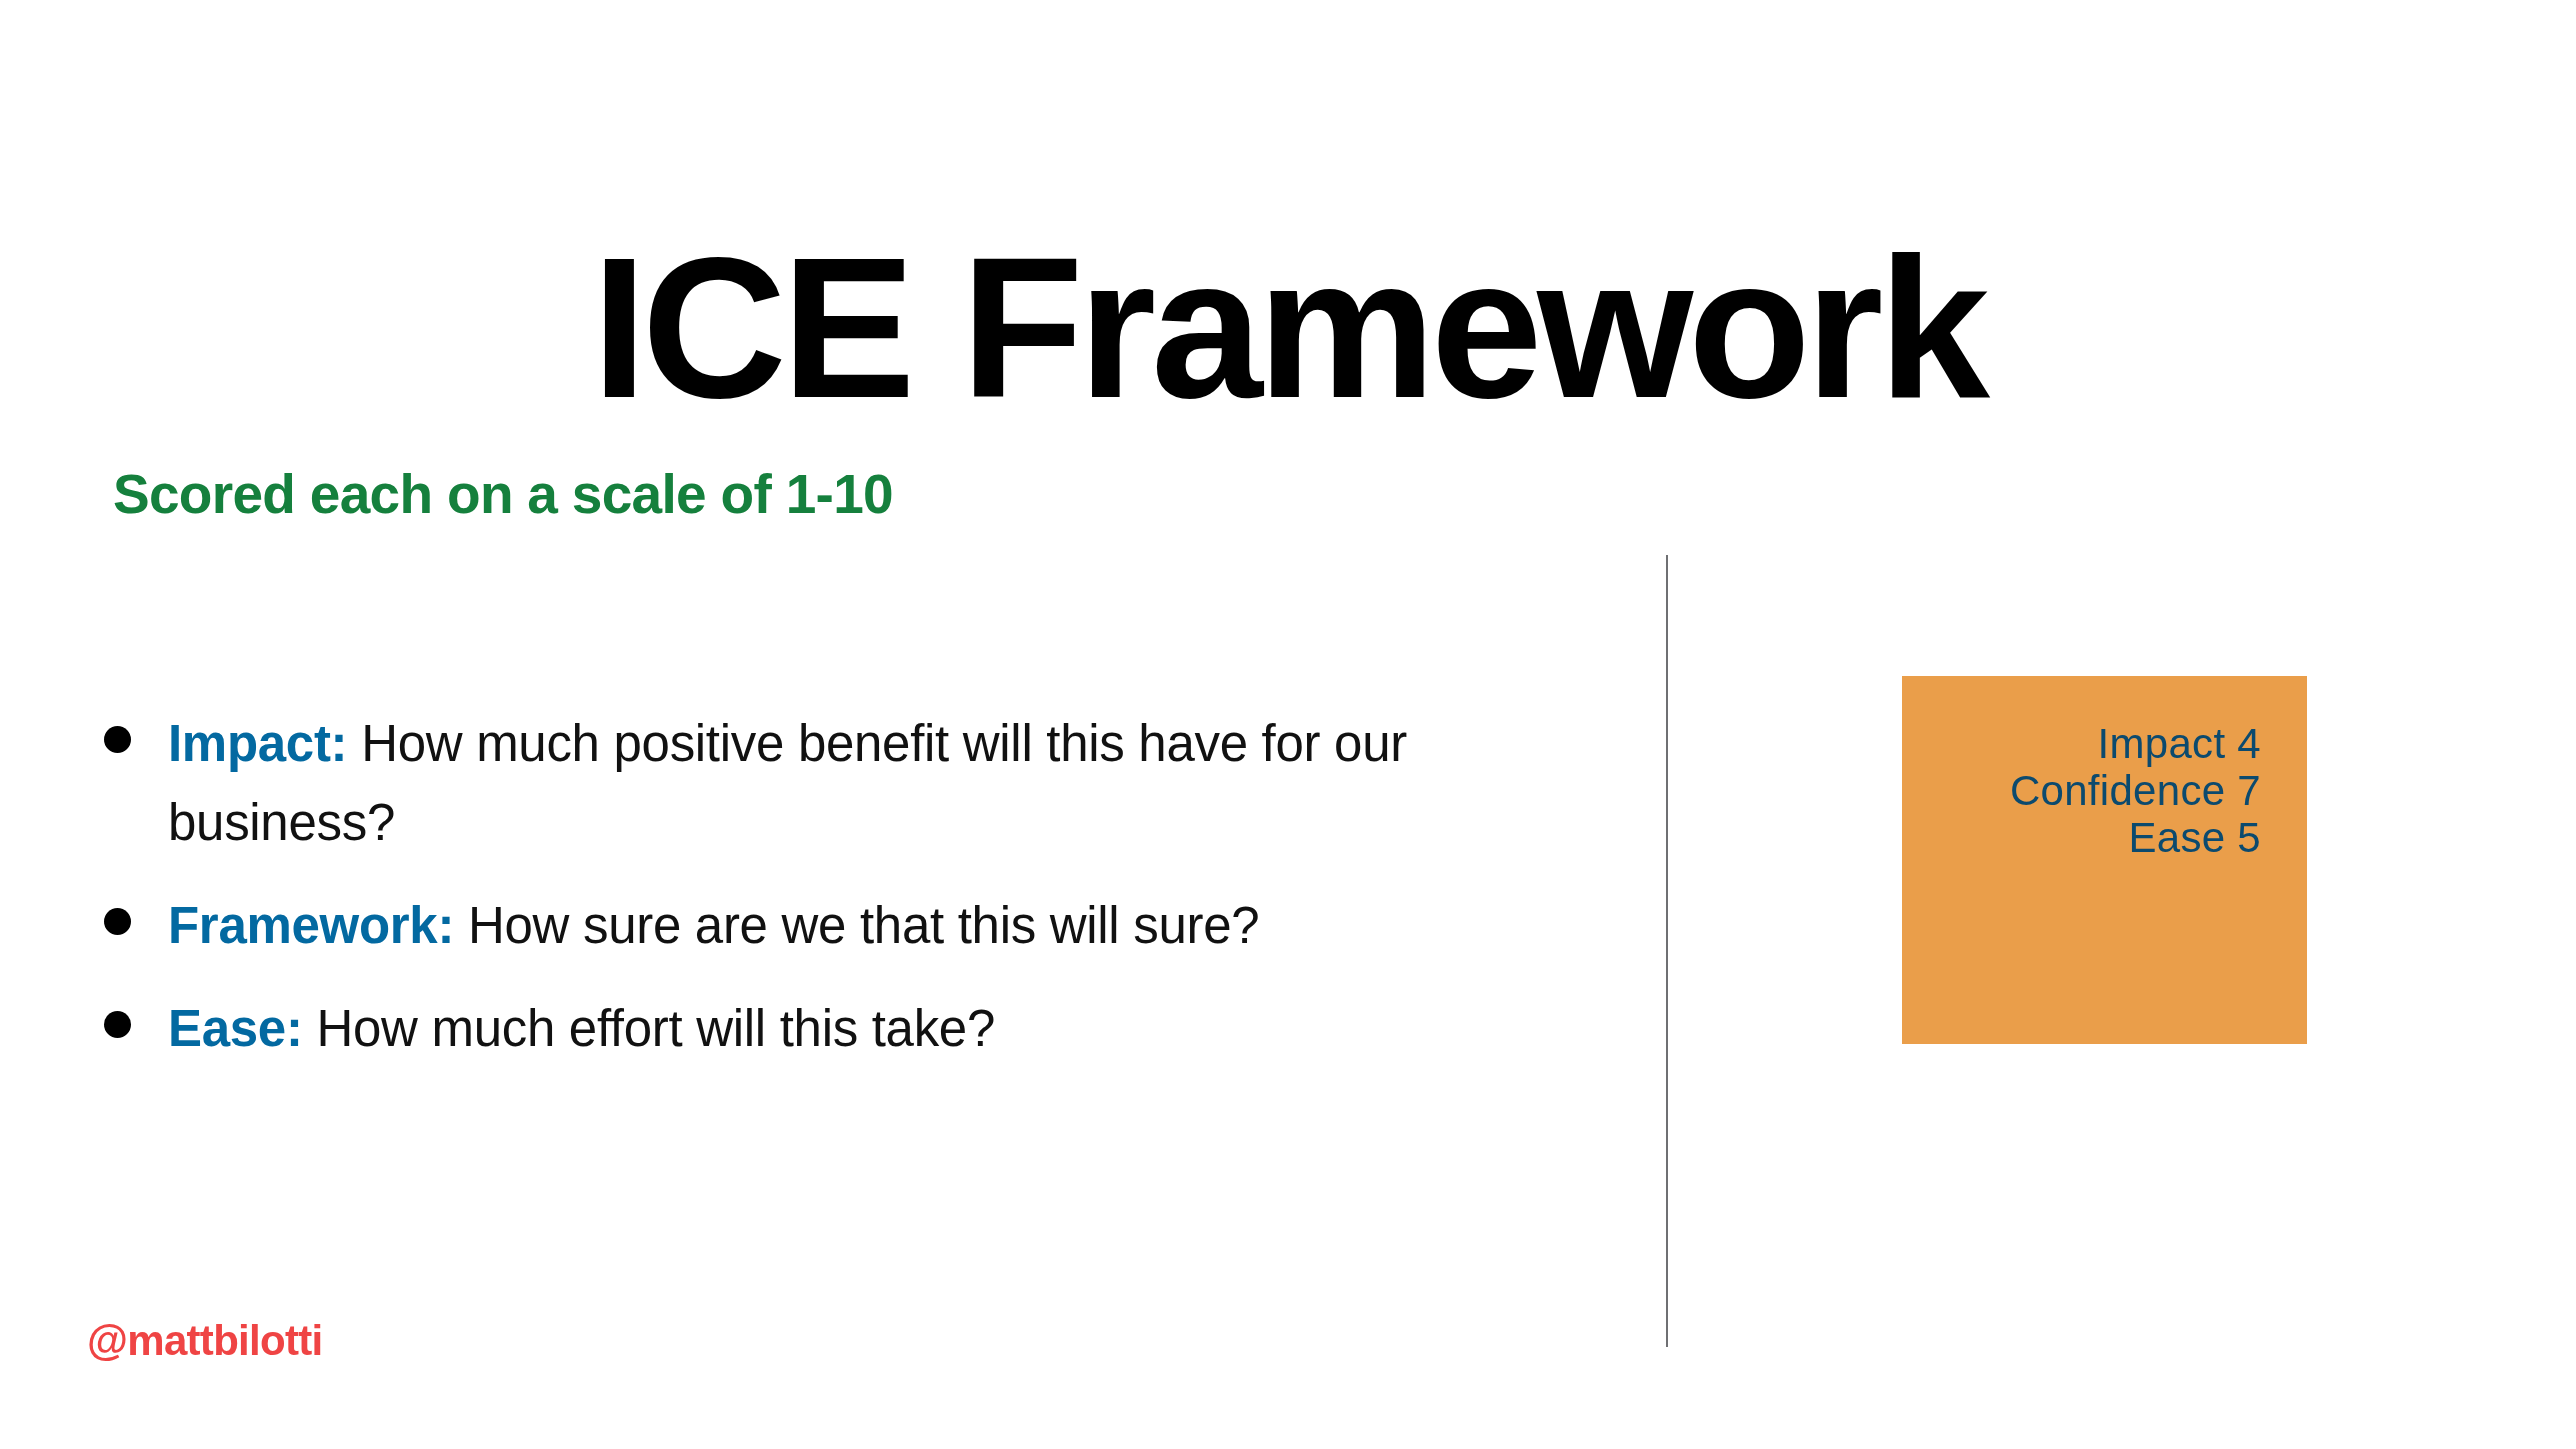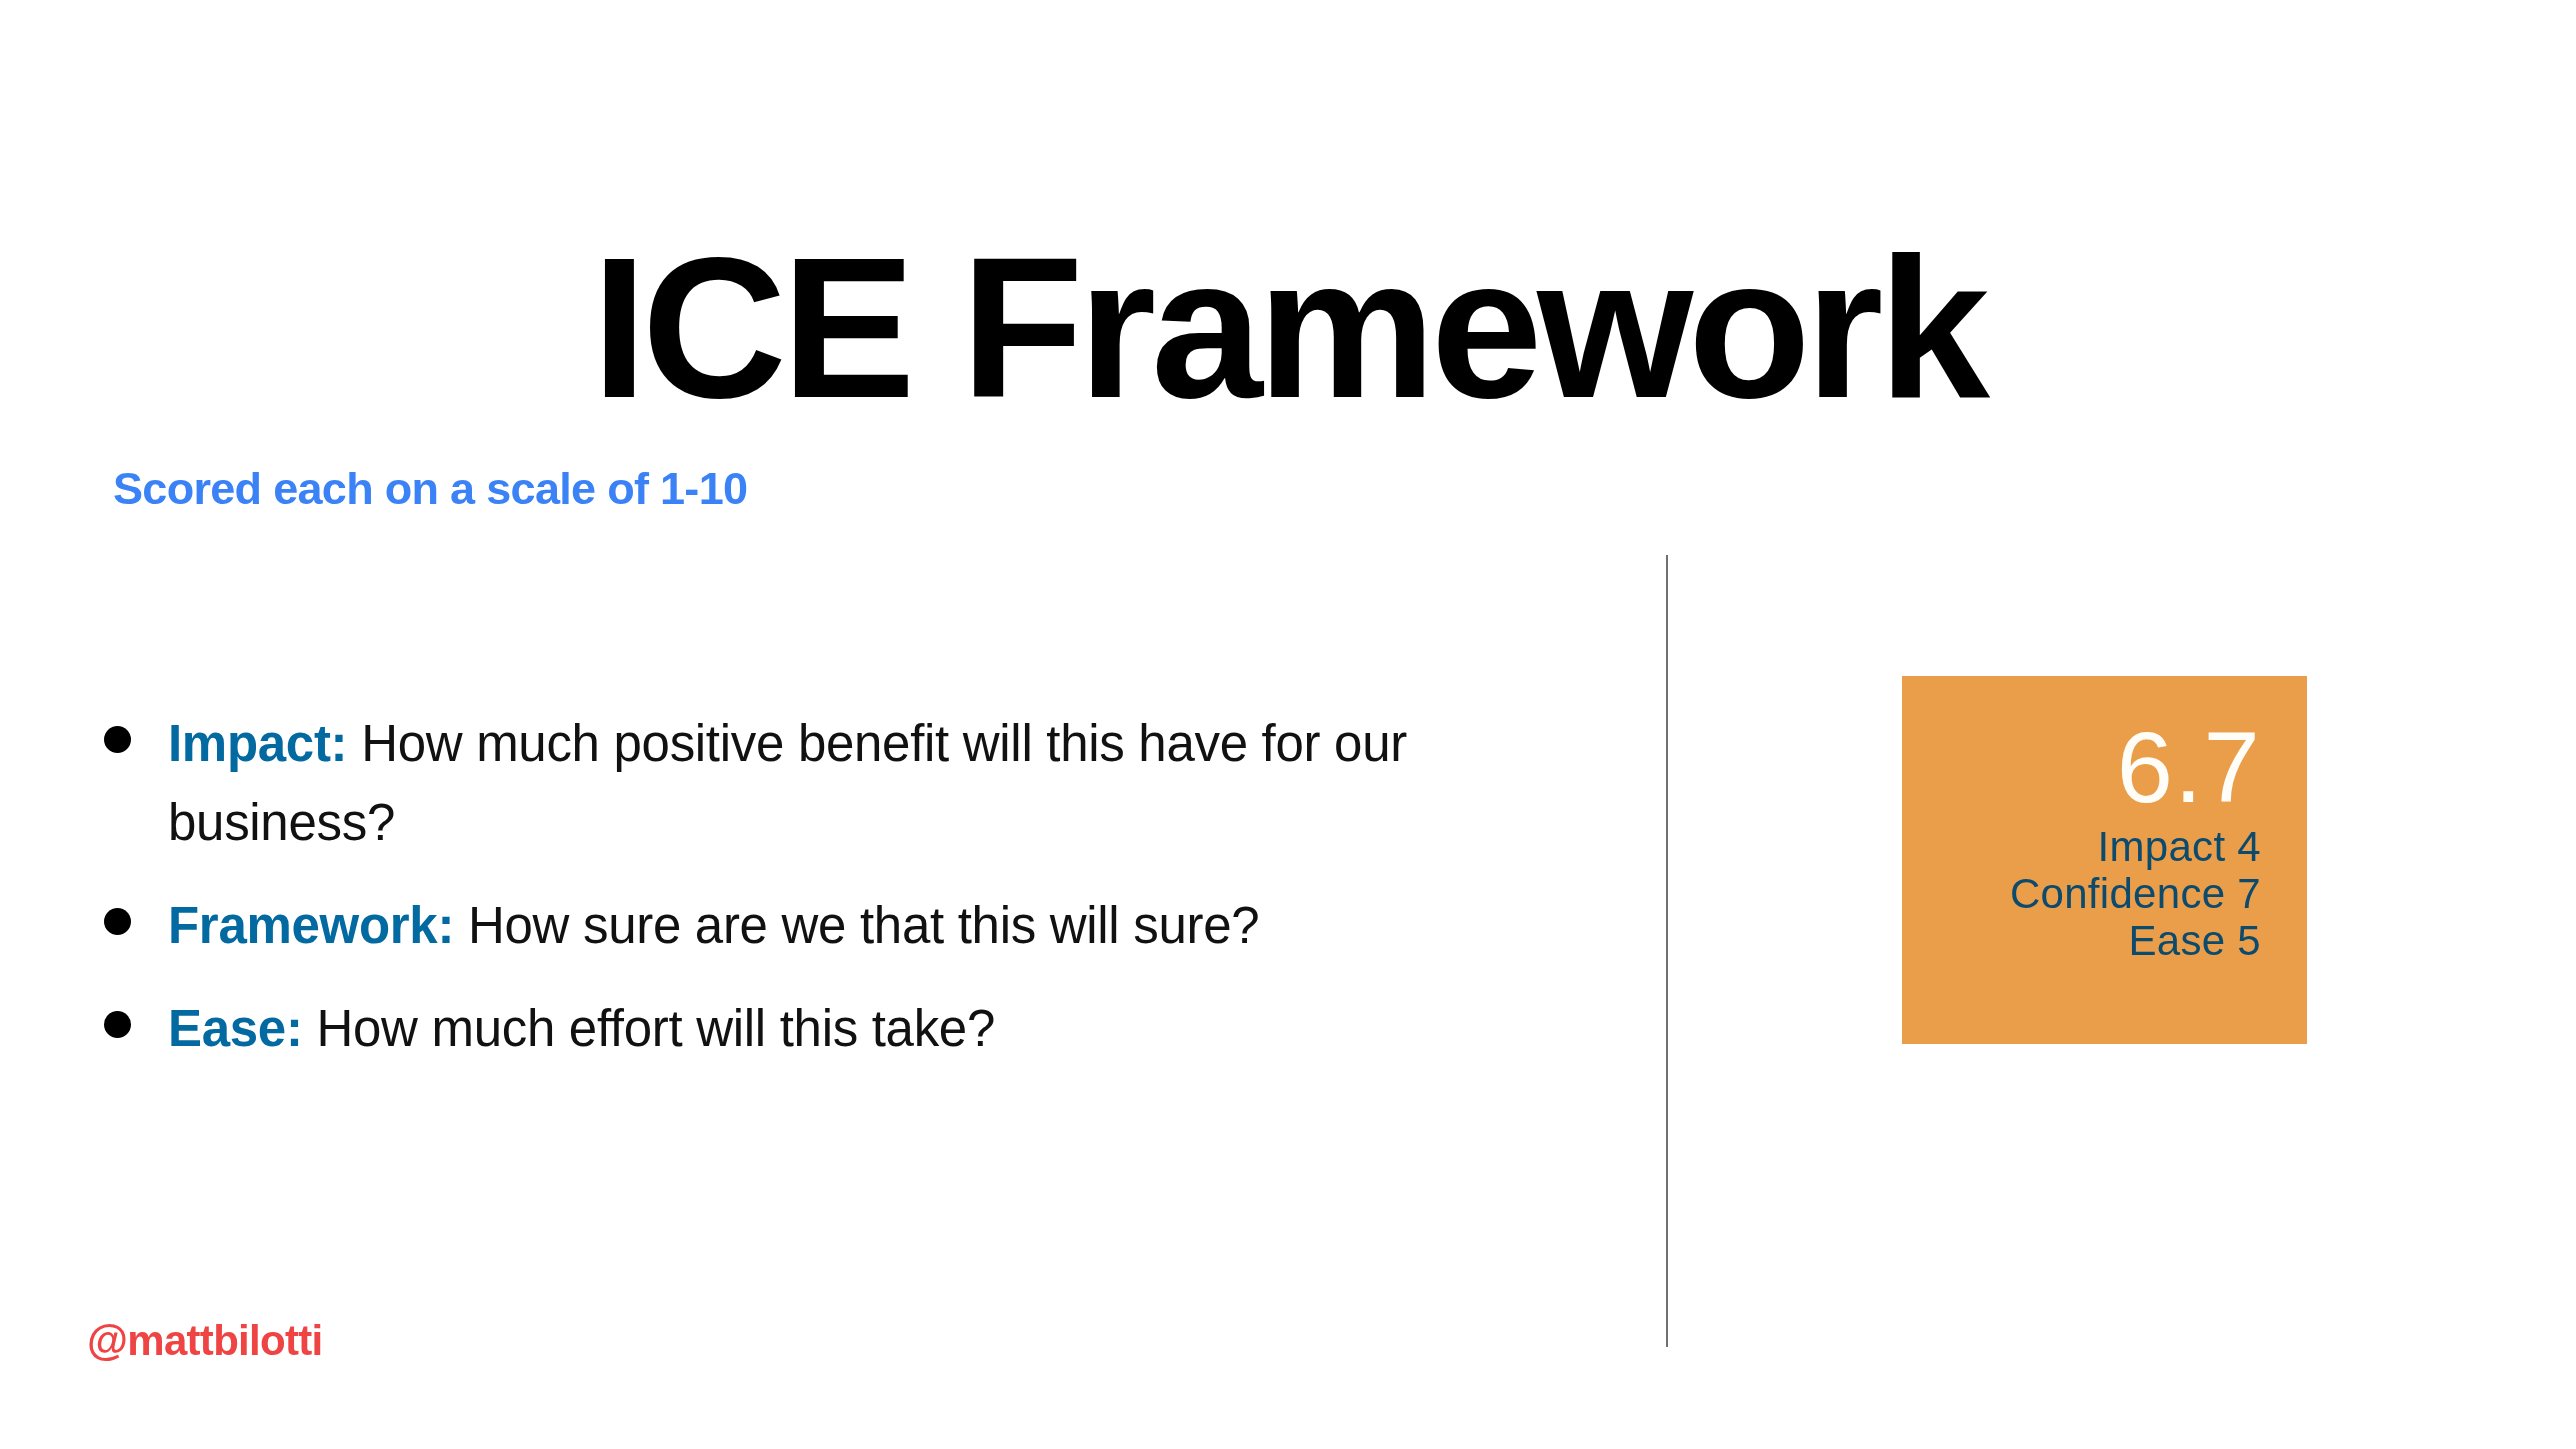--- a/index.html
+++ b/index.html
@@ -33,25 +33,25 @@
     letter-spacing: -5.4px;
     color: #000000;
     white-space: nowrap;
   }
 
   
   .subtitle {
     position: absolute;
     top: 463px;
     left: 113px;
-    font-size: 45px;
+    font-size: 55px;
     line-height: 1.15;
     font-weight: 700;
     letter-spacing: -0.7px;
-    color: #3b82f6;
+    color: #15803d;
     white-space: nowrap;
   }
 
   
   .bullet-list {
     position: absolute;
     top: 704px;
     left: 101px;
     width: 1476px;
   }
@@ -168,21 +168,20 @@
     <div class="bullet-item">
       <span class="bullet-dot"></span>
       <span class="bullet-term">Ease:</span><span> How much effort will this take?</span>
     </div>
 
   </div>
 
   <div class="divider"></div>
 
   <div class="score-card">
-    <div class="score-value">6.7</div>
     <div class="score-breakdown">
       <div class="score-line">Impact 4</div>
       <div class="score-line">Confidence 7</div>
       <div class="score-line">Ease 5</div>
     </div>
   </div>
 
   <div class="handle">@mattbilotti</div>
 
 </div>

